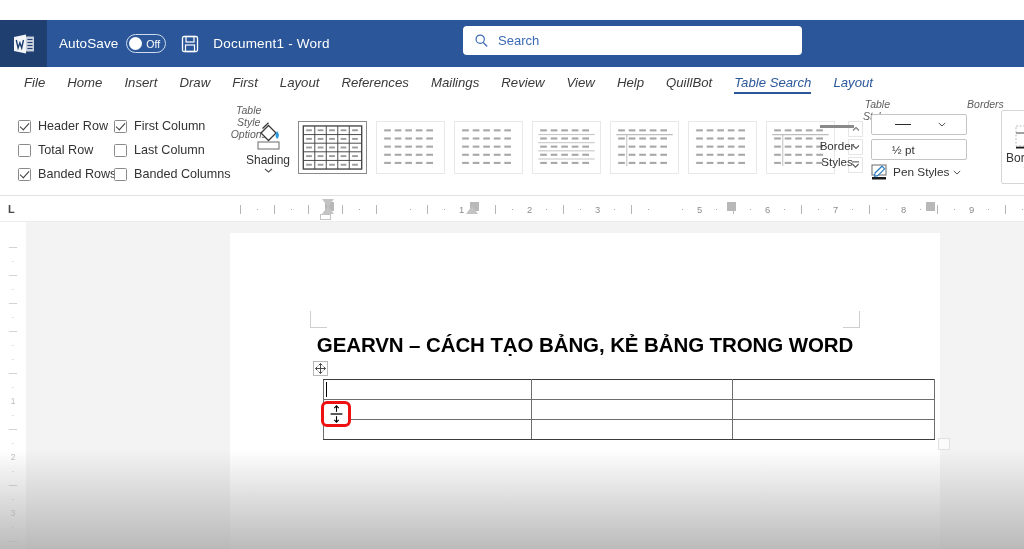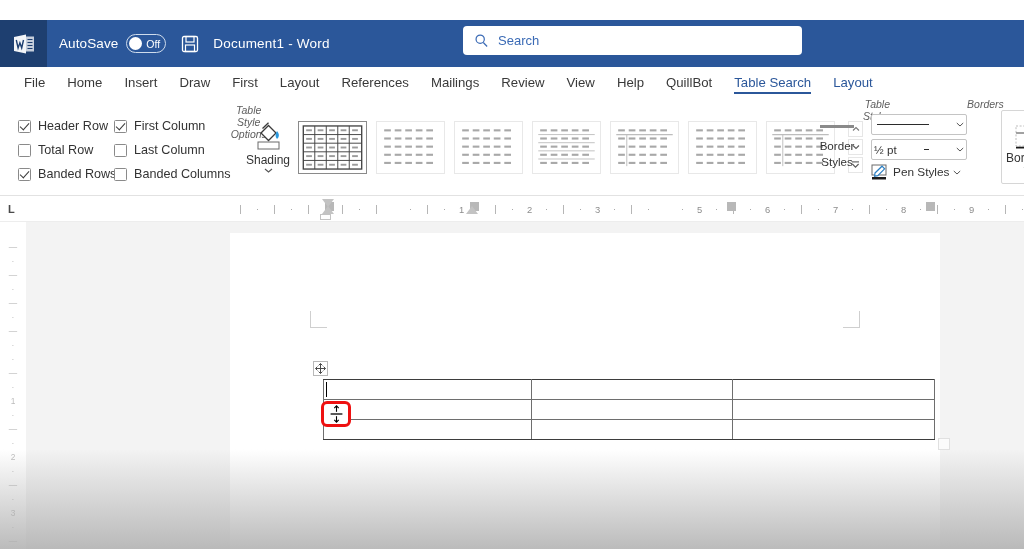--- a/index.html
+++ b/index.html
@@ -37,21 +37,21 @@
   .searchbox {
     position: absolute; left: 463px; top: 6px; width: 339px; height: 29px;
     background: #fff; border-radius: 4px; display: flex; align-items: center;
     padding-left: 11px; gap: 9px;
   }
   .searchbox .stext { color: #3a6ab5; font-size: 13px; }
 
   
   .tabstrip {
     position: absolute; top: 47px; left: 0; width: 1024px; height: 31px;
-    background: #fff; display: flex; align-items: center; padding-left: 13px;
+    background: #fff; display: flex; align-items: center; padding-left: 13px; font-style: italic;
   }
   .tab {
     font-size: 13.2px; color: #393939; padding: 0 11px; line-height: 31px;
     height: 31px; white-space: nowrap; cursor: default;
   }
   .tab.ctx { color: #2b579a; }
   .tab.active { color: #2b579a; position: relative; }
   .tab.active::after {
     content: ""; position: absolute; left: 11px; right: 11px; bottom: 4px;
     height: 1.6px; background: #2b579a;
@@ -119,21 +119,21 @@
   .borders-group { width: 196px; }
   .borders-body { display: flex; align-items: center; padding-left: 6px; gap: 5px; }
   .bstyles {
     display: flex; flex-direction: column; align-items: center; gap: 2px; width: 58px;
   }
   .bstyles .swatch { width: 34px; height: 3px; background: #8a8a8a; margin-bottom: 9px; }
   .bstyles .lbl { font-size: 11.6px; color: #333; line-height: 14px; text-align: center; }
   .bcol { display: flex; flex-direction: column; gap: 4px; }
   .combo {
     width: 96px; height: 21px; border: 1px solid #c4c4c4; border-radius: 2px;
-    background: #fff; display: flex; align-items: center; padding: 0 2px;
+    background: #fff; display: flex; align-items: center; padding: 0 20px;
     justify-content: space-between;
     gap: 24px;
   }
   .combo .line { flex: 1; height: 1px; background: #2b2b2b; margin: 0 3px; }
   .combo .ptlabel { font-size: 11.6px; color: #333; white-space: nowrap; }
   .pencolor { display: flex; align-items: center; gap: 4px; font-size: 11.8px; color: #333; }
 
   
   .bordersbtn-group { width: 58px; }
   .bordersbtn {
@@ -769,20 +769,21 @@
     <div class="vtick">·</div>
     <div class="vtick">4</div>
 
   </div>
 
   <div class="docarea">
     <div class="page">
       <span class="corner tl"></span>
       <span class="corner tr"></span>
 
+      <div class="doctitle">GEARVN – CÁCH TẠO BẢNG, KẺ BẢNG TRONG WORD</div>
 
       <div class="movehandle">
         <svg width="11" height="11" viewBox="0 0 11 11">
           <path d="M5.5 .6 L5.5 10.4 M.6 5.5 L10.4 5.5" stroke="#4a4a4a" stroke-width="1"></path>
           <path d="M3.6 2.4 L5.5 .5 L7.4 2.4" fill="none" stroke="#4a4a4a" stroke-width="1"></path>
           <path d="M3.6 8.6 L5.5 10.5 L7.4 8.6" fill="none" stroke="#4a4a4a" stroke-width="1"></path>
           <path d="M2.4 3.6 L.5 5.5 L2.4 7.4" fill="none" stroke="#4a4a4a" stroke-width="1"></path>
           <path d="M8.6 3.6 L10.5 5.5 L8.6 7.4" fill="none" stroke="#4a4a4a" stroke-width="1"></path>
         </svg>
       </div>

